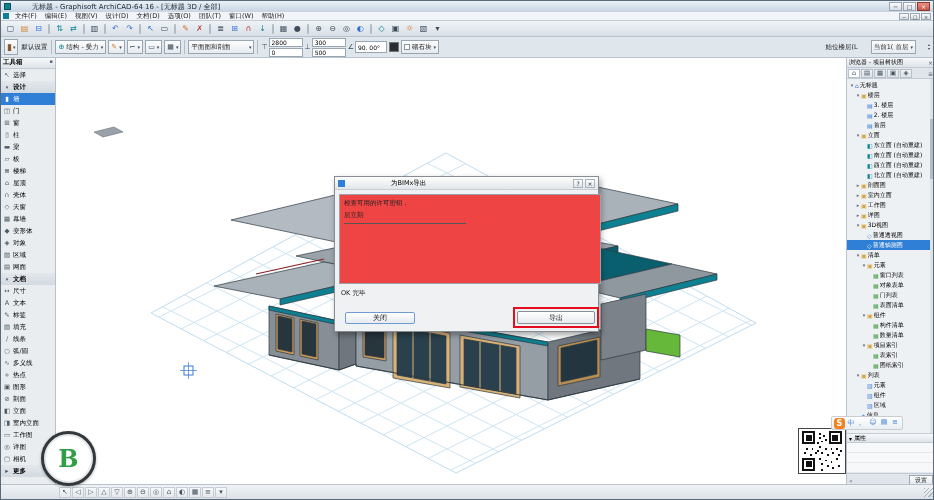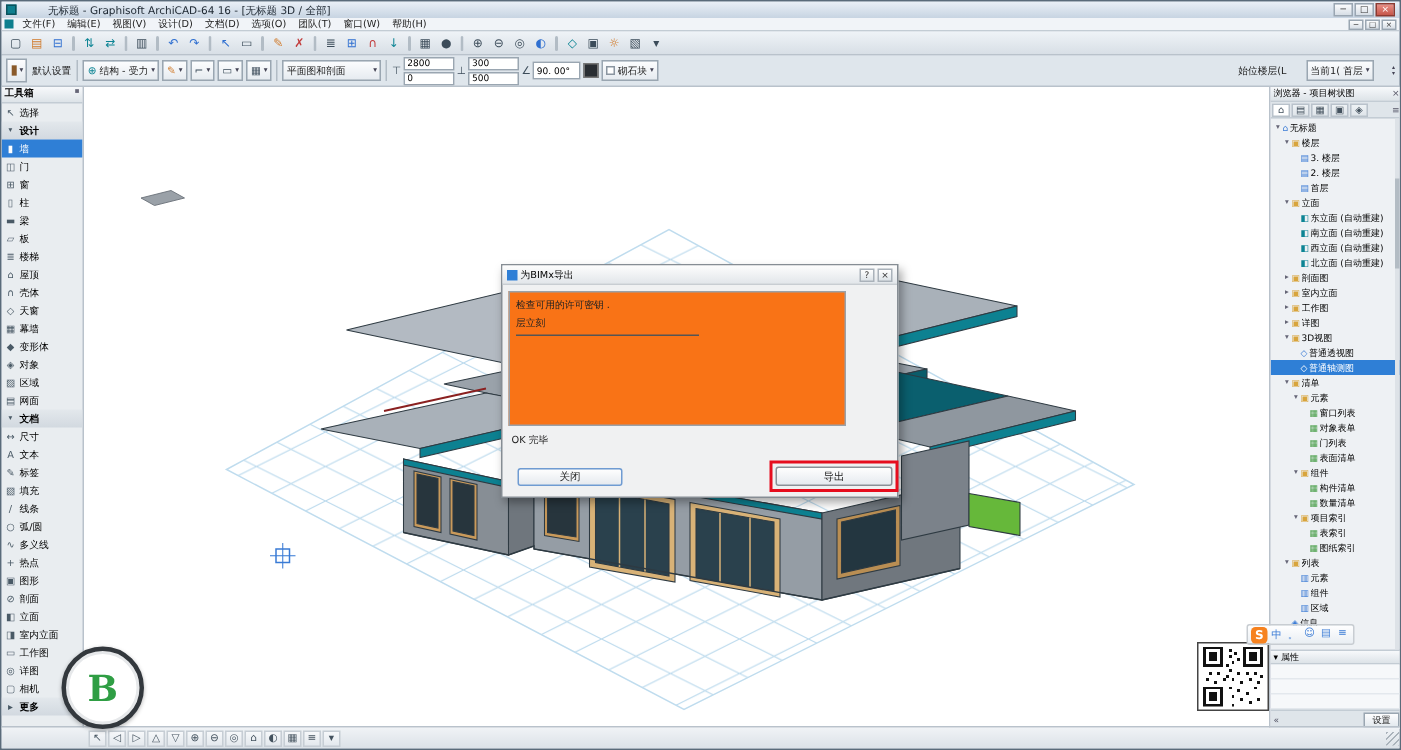--- a/index.html
+++ b/index.html
@@ -76,24 +76,24 @@
   .viewport { position:absolute; left:55px; top:57px; width:790px; height:428px;
     background:#ffffff; overflow:hidden;}
   .viewport svg{ display:block;}
 
   
   .dialog { position:absolute; left:278px; top:118px; width:265px; height:156px;
     background:#f0f1f2; border:1px solid #868d94; box-shadow:2px 3px 6px rgba(0,0,0,.35); z-index:5;}
   .dlg-title{ height:13px; display:flex; align-items:center; gap:2px; padding:0 3px;
     background:linear-gradient(#fdfdfd,#e2e6ea); border-bottom:1px solid #c8cdd2; font-size:6.5px;}
   .dlg-ico{ width:7px; height:7px; background:#2f7fd6; flex:none;}
-  .dlg-title .t{ flex:1;}
+  .dlg-title .t{ flex:1;margin-left:44px;}
   .dlg-btn{ width:10px; height:9px; font-size:6px; line-height:8px; text-align:center;
     border:1px solid #aab2ba; background:linear-gradient(#fff,#dde3e8); color:#333;}
-  .dlg-body{ position:absolute; left:4px; top:17px; width:225px; height:90px; background:#f97316;
+  .dlg-body{ position:absolute; left:4px; top:17px; width:262px; height:90px; background:#ef4444;
     border:1px solid #9aa1a8; font-size:6.5px; color:#222; padding:3px 4px; line-height:1.8;}
   .dlg-hr{ width:122px; border-top:1px solid #555; margin:2px 0;}
   .dlg-footer{ position:absolute; left:6px; top:112px; font-size:6.5px; color:#222;}
   .dlg-close{ position:absolute; left:10px; top:135px; width:70px; height:12px; font-size:7px;
     background:linear-gradient(#fefefe,#e6eaef); border:1px solid #6f9bd2; border-radius:2px;
     font-family:inherit; color:#222;}
   .export-hl{ position:absolute; left:178px; top:130px; width:86px; height:21px;
     border:2px solid #e60d1e; display:flex; padding:2px;}
   .dlg-export{ flex:1; font-size:7px; background:linear-gradient(#fefefe,#e6eaef);
     border:1px solid #8a9097; border-radius:2px; font-family:inherit; color:#222;}

